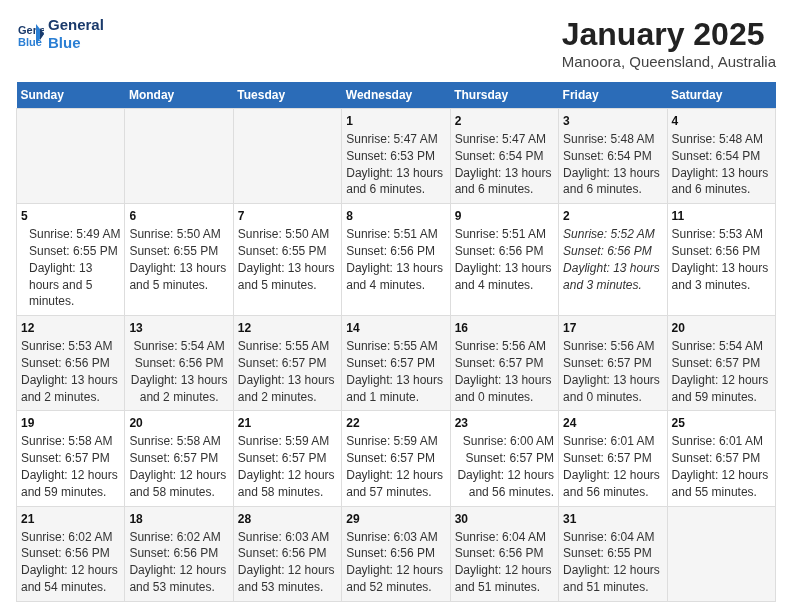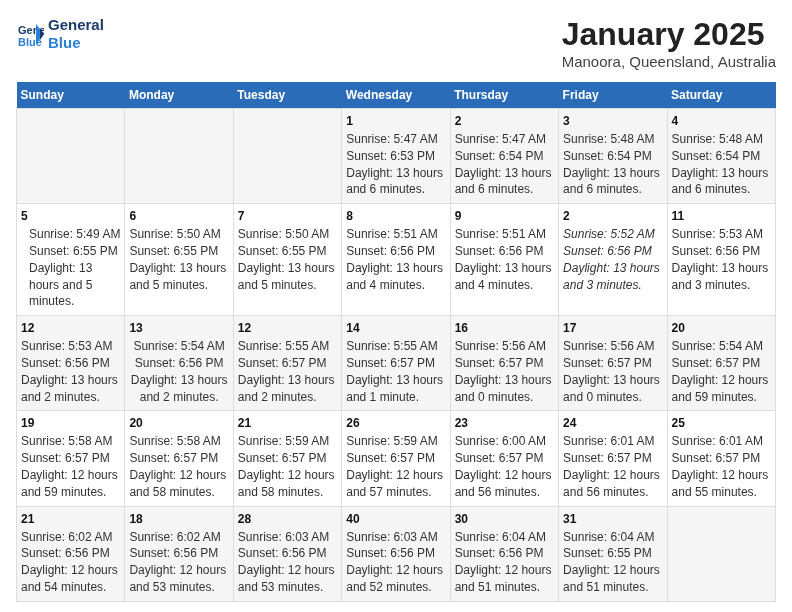--- a/index.html
+++ b/index.html
@@ -246,28 +246,28 @@
 Sunset: 6:57 PM
 Daylight: 12 hours and 58 minutes.</div>
         </td>
         <td>
           <div class="day-num">21</div>
           <div class="day-info" style="white-space: pre-line;">Sunrise: 5:59 AM
 Sunset: 6:57 PM
 Daylight: 12 hours and 58 minutes.</div>
         </td>
         <td>
-          <div class="day-num">26</div>
+          <div class="day-num">22</div>
           <div class="day-info" style="white-space: pre-line;">Sunrise: 5:59 AM
 Sunset: 6:57 PM
 Daylight: 12 hours and 57 minutes.</div>
         </td>
         <td>
           <div class="day-num">23</div>
-          <div class="day-info" style="white-space: pre-line;">Sunrise: 6:00 AM
+          <div class="day-info" style="white-space: pre-line; text-align: right;">Sunrise: 6:00 AM
 Sunset: 6:57 PM
 Daylight: 12 hours and 56 minutes.</div>
         </td>
         <td>
           <div class="day-num">24</div>
           <div class="day-info" style="white-space: pre-line;">Sunrise: 6:01 AM
 Sunset: 6:57 PM
 Daylight: 12 hours and 56 minutes.</div>
         </td>
         <td>
@@ -290,21 +290,21 @@
 Sunset: 6:56 PM
 Daylight: 12 hours and 53 minutes.</div>
         </td>
         <td>
           <div class="day-num">28</div>
           <div class="day-info" style="white-space: pre-line;">Sunrise: 6:03 AM
 Sunset: 6:56 PM
 Daylight: 12 hours and 53 minutes.</div>
         </td>
         <td>
-          <div class="day-num">40</div>
+          <div class="day-num">29</div>
           <div class="day-info" style="white-space: pre-line;">Sunrise: 6:03 AM
 Sunset: 6:56 PM
 Daylight: 12 hours and 52 minutes.</div>
         </td>
         <td>
           <div class="day-num">30</div>
           <div class="day-info" style="white-space: pre-line;">Sunrise: 6:04 AM
 Sunset: 6:56 PM
 Daylight: 12 hours and 51 minutes.</div>
         </td>

